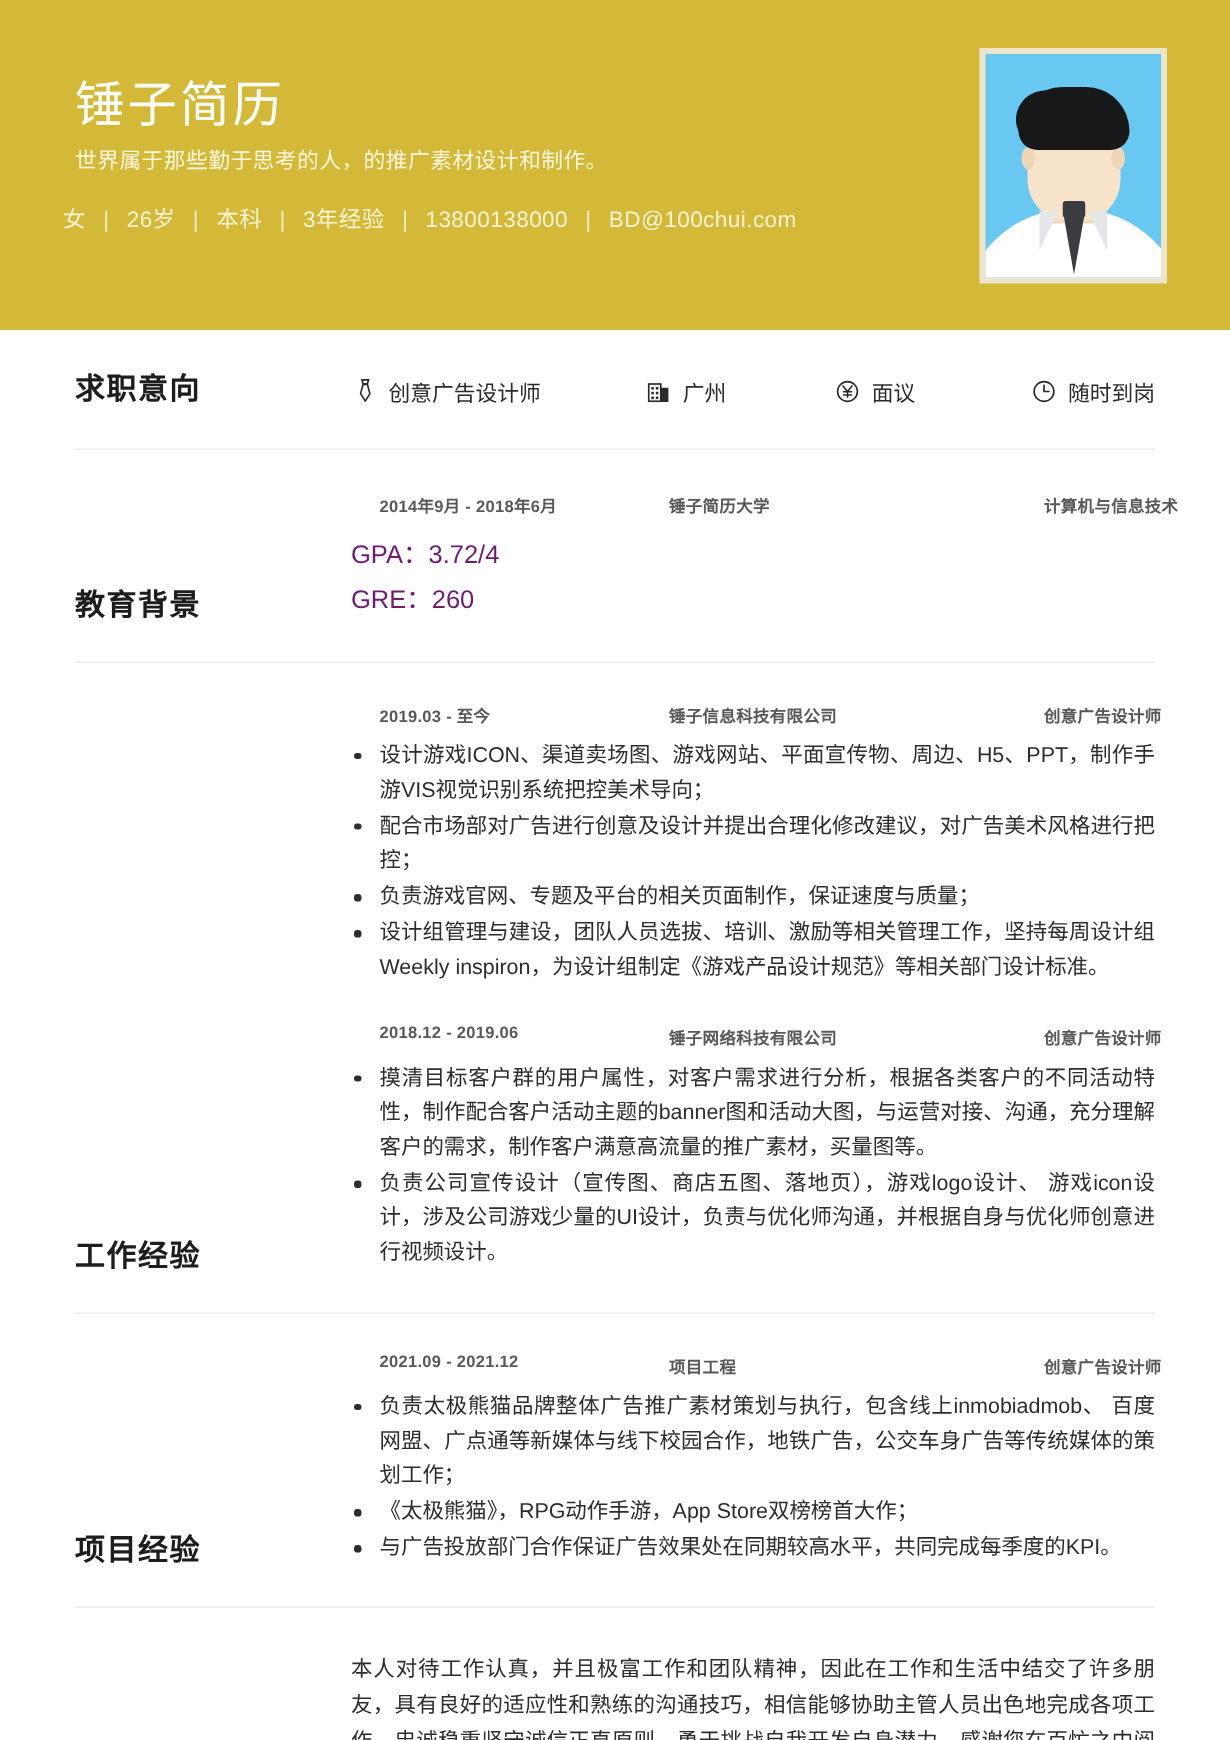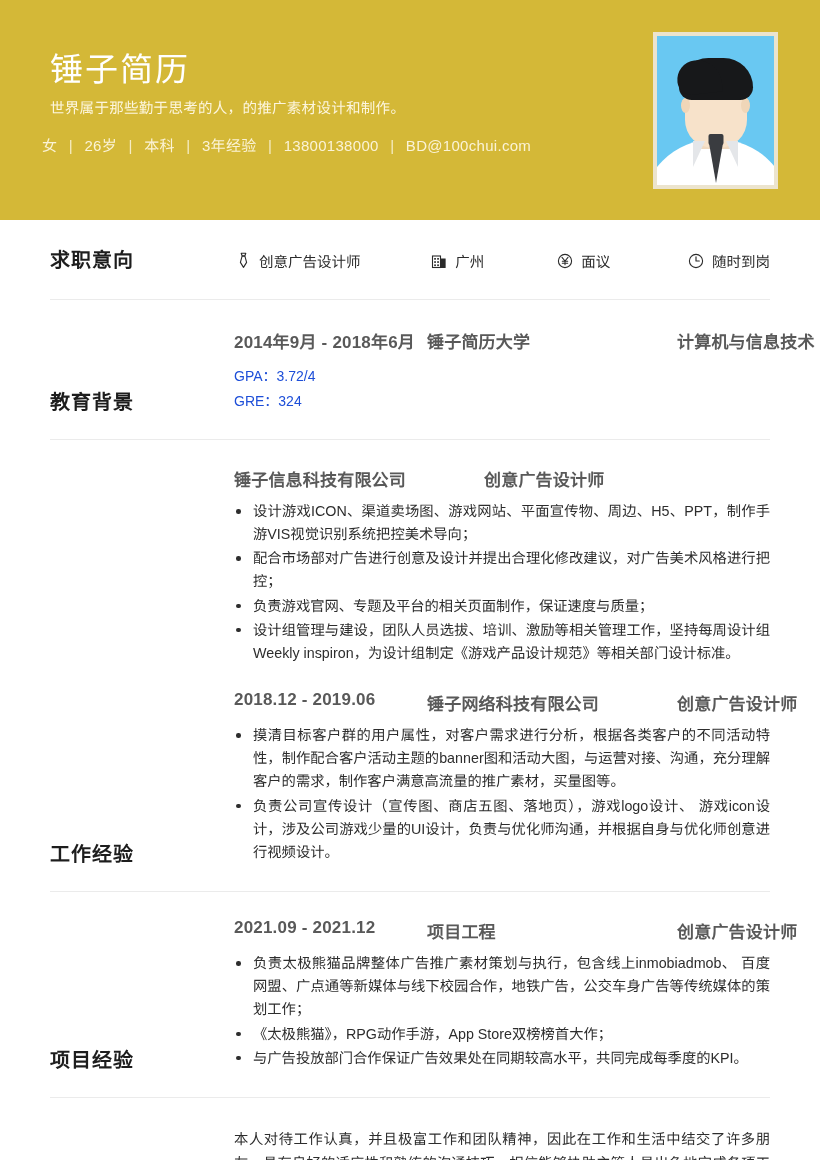--- a/index.html
+++ b/index.html
@@ -239,34 +239,35 @@
   }
   .intent-item .ico svg { display: block; }
   .intent-0 { width: 210px; }
   .intent-1 { width: 135px; }
   .intent-2 { width: 140px; }
   .intent-3 { width: auto; }
 
   
   .entry-head {
     display: flex;
-    font-size: 17px;
+    font-size: 11px;
     font-weight: bold;
     color: #595959;
     letter-spacing: 0.2px;
     white-space: nowrap;
+    margin-left: 19px;
   }
   .eh-date { width: 193px; flex: 0 0 193px; }
   .eh-org  { width: 250px; flex: 0 0 250px; }
   .eh-role { flex: 1 1 auto; }
 
   .sub-lines {
     margin-top: 11px;
-    font-size: 14px;
-    color: #1d4ed8;
+    font-size: 17px;
+    color: #701a75;
     line-height: 1.75;
   }
 
   
   ul.bullets {
     list-style: none;
     margin: 9px 0 0 0;
     padding: 0;
   }
   ul.bullets li {
@@ -416,36 +417,37 @@
         <div class="sec-title">教育背景</div>
         <div class="sec-body">
           <div class="entry-block">
             <div class="entry-head">
               <div class="eh-date">2014年9月 - 2018年6月</div>
               <div class="eh-org">锤子简历大学</div>
               <div class="eh-role">计算机与信息技术</div>
             </div>
             <div class="sub-lines">
               <div>GPA：3.72/4</div>
-              <div>GRE：324</div>
+              <div>GRE：260</div>
             </div>
           </div>
         </div>
       </div>
     </div>
 
     <div class="divider"></div>
 
     <div class="section pad-work">
       <div class="sec-row">
         <div class="sec-title">工作经验</div>
         <div class="sec-body">
 
           <div class="entry-block">
             <div class="entry-head">
+              <div class="eh-date">2019.03 - 至今</div>
               <div class="eh-org">锤子信息科技有限公司</div>
               <div class="eh-role">创意广告设计师</div>
             </div>
             <ul class="bullets">
               <li>设计游戏ICON、渠道卖场图、游戏网站、平面宣传物、周边、H5、PPT，制作手游VIS视觉识别系统把控美术导向；</li>
               <li>配合市场部对广告进行创意及设计并提出合理化修改建议，对广告美术风格进行把控；</li>
               <li>负责游戏官网、专题及平台的相关页面制作，保证速度与质量；</li>
               <li>设计组管理与建设，团队人员选拔、培训、激励等相关管理工作，坚持每周设计组Weekly inspiron，为设计组制定《游戏产品设计规范》等相关部门设计标准。</li>
             </ul>
           </div>

